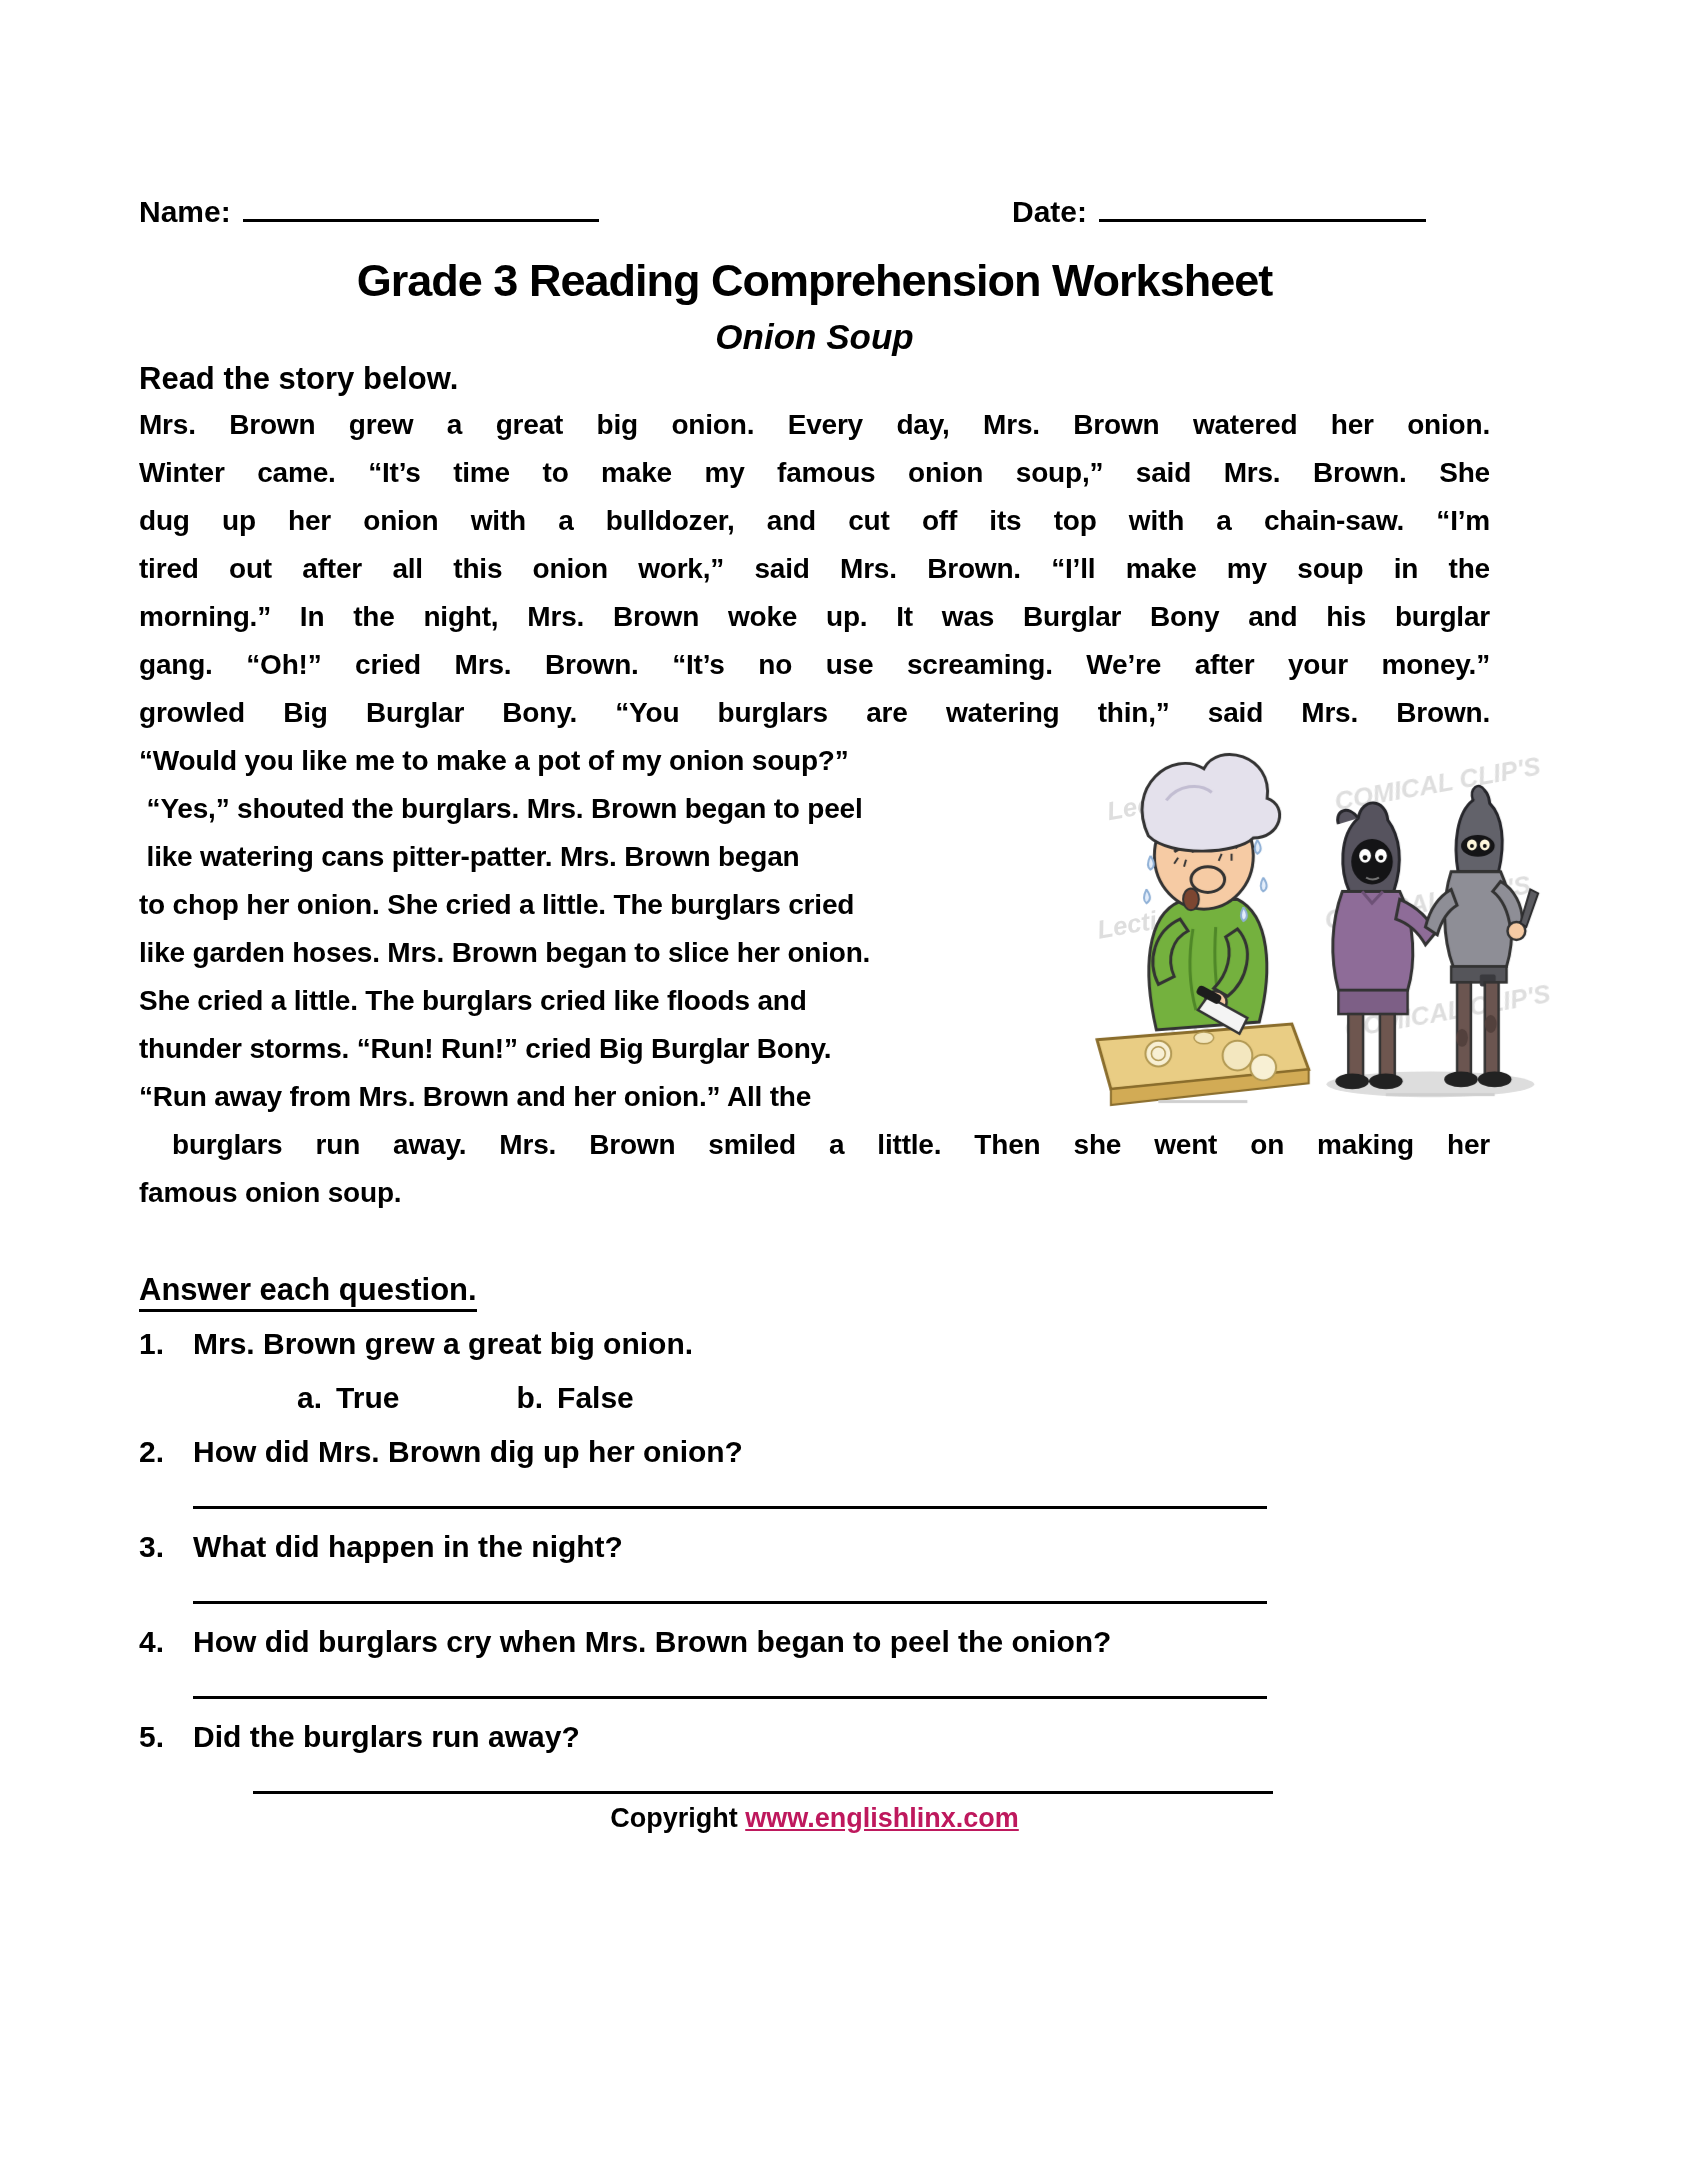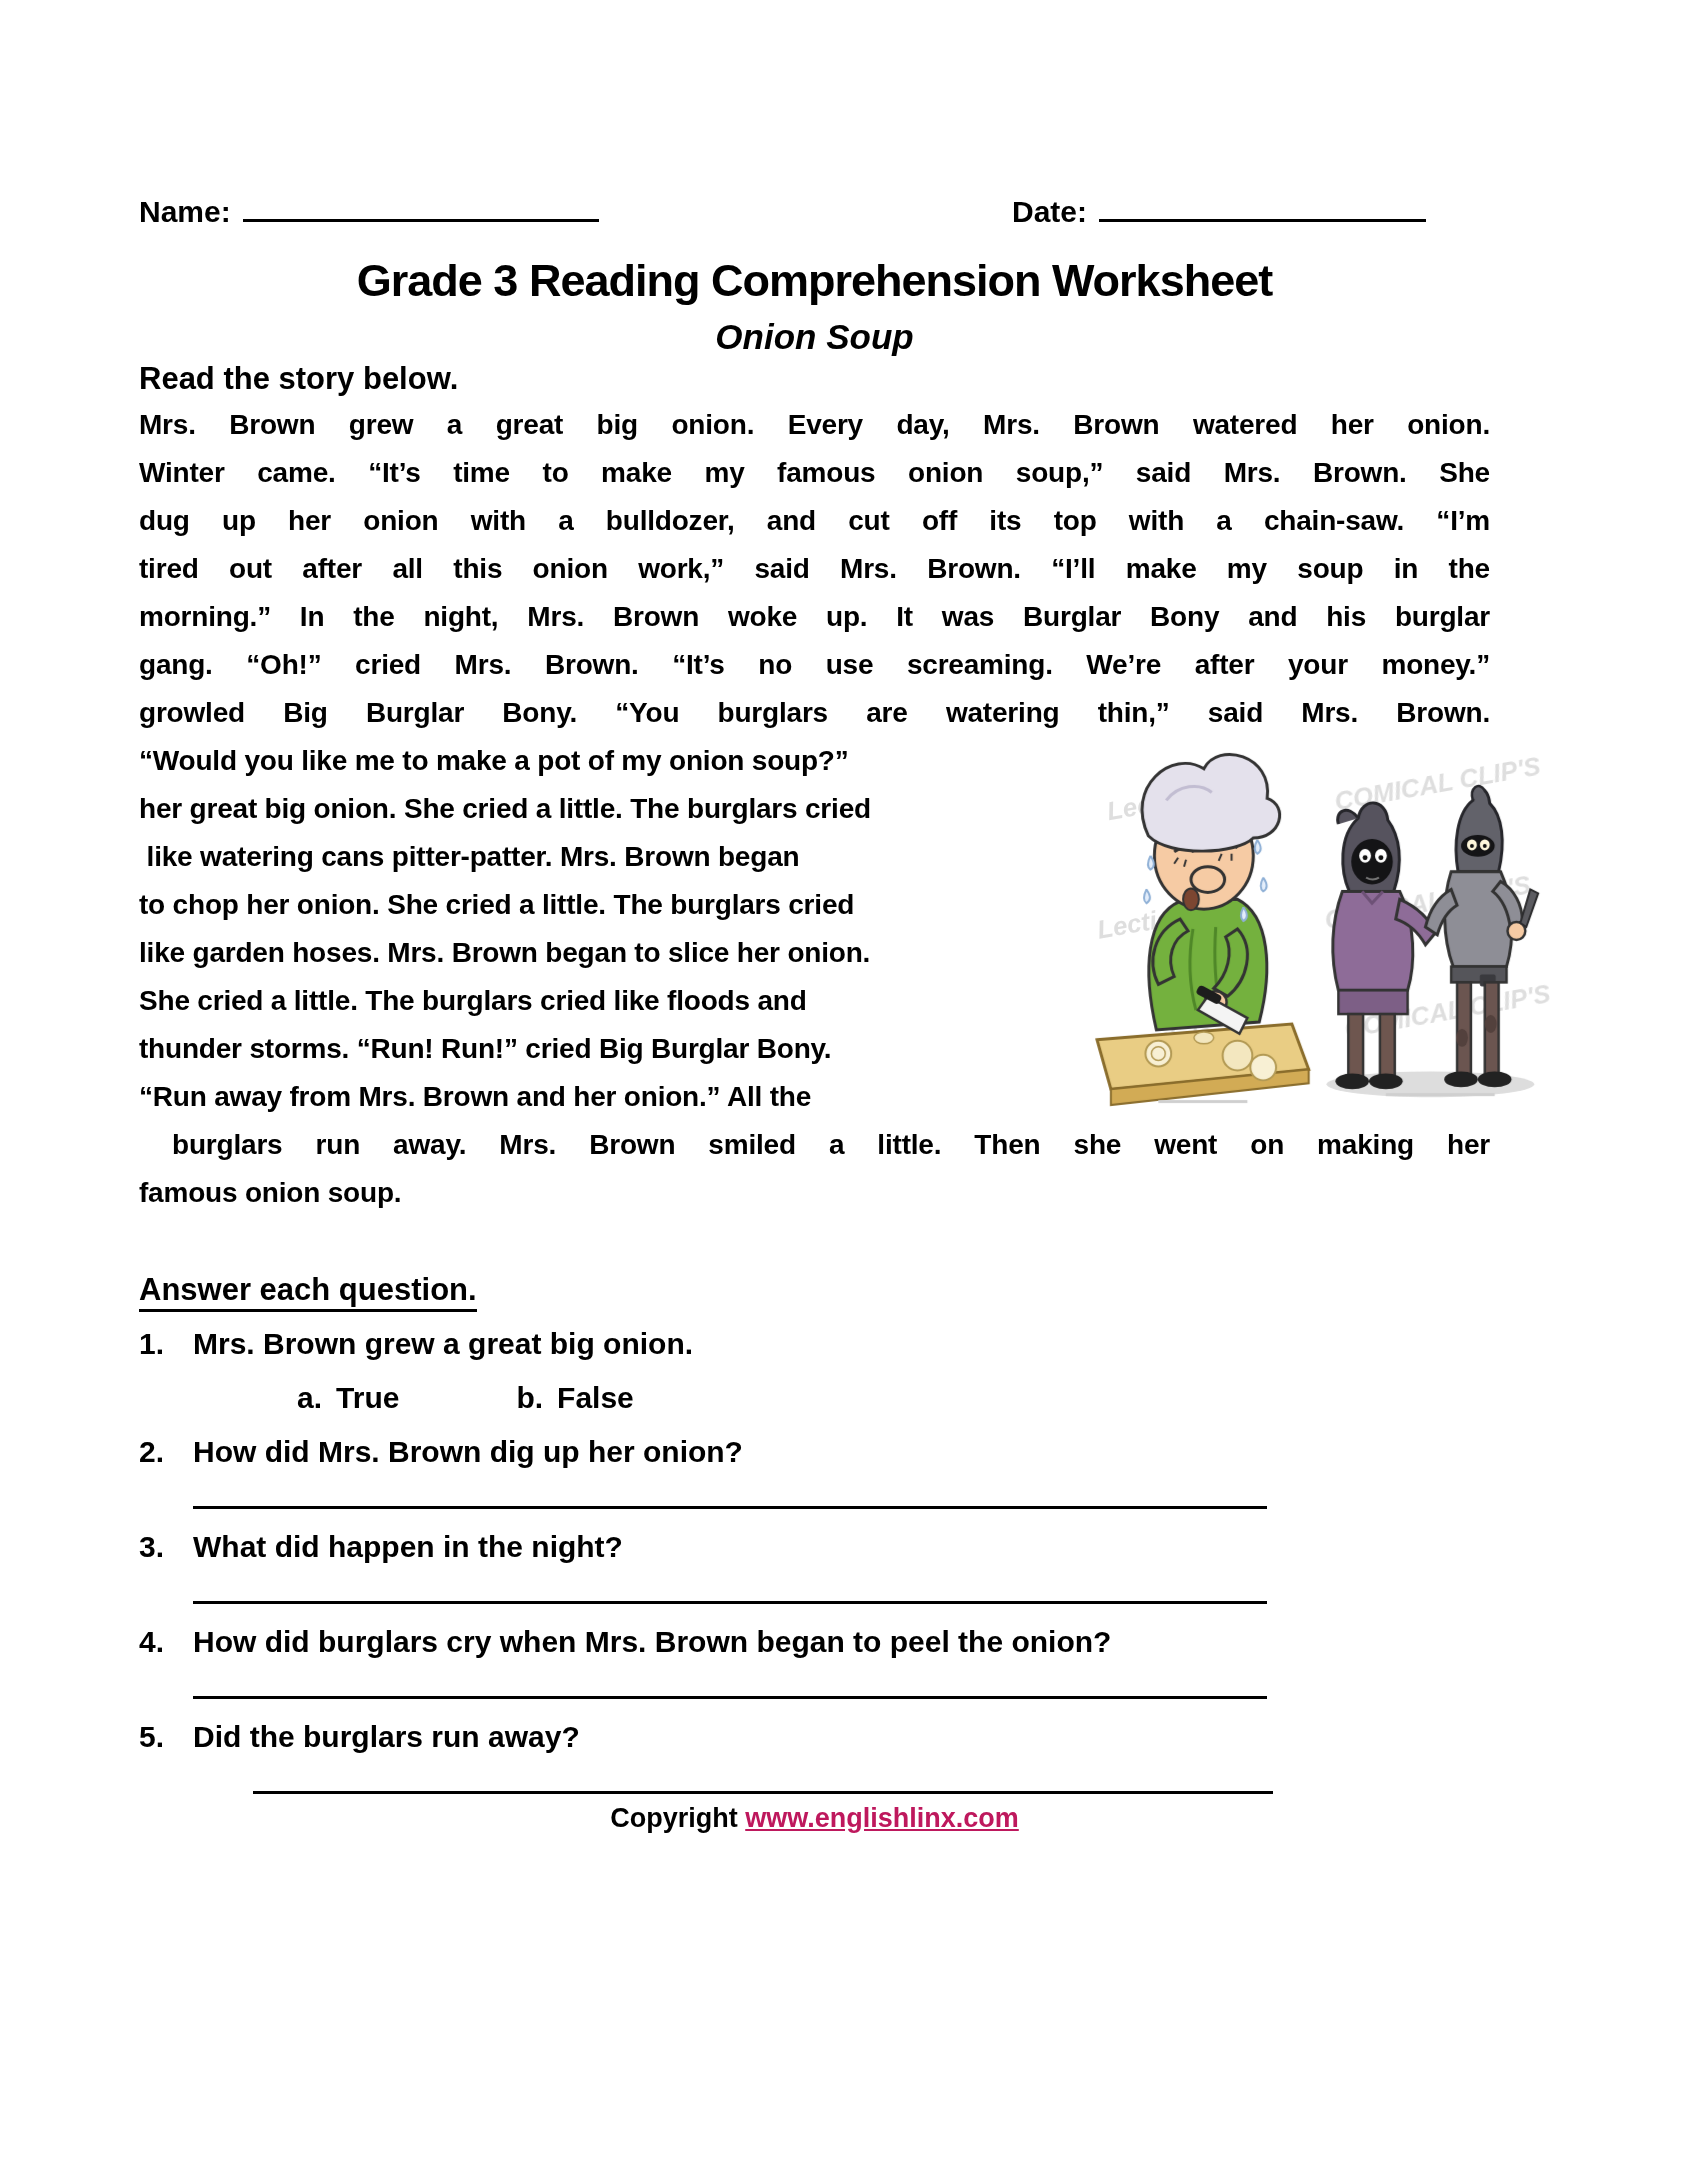--- a/index.html
+++ b/index.html
@@ -71,21 +71,21 @@
     <div class="story-line jst">dug up her onion with a bulldozer, and cut off its top with a chain-saw. “I’m</div>
     <div class="story-line jst">tired out after all this onion work,” said Mrs. Brown. “I’ll make my soup in the</div>
     <div class="story-line jst">morning.” In the night, Mrs. Brown woke up. It was Burglar Bony and his burglar</div>
     <div class="story-line jst">gang. “Oh!” cried Mrs. Brown. “It’s no use screaming. We’re after your money.”</div>
     <div class="story-line jst">growled Big Burglar Bony. “You burglars are watering thin,” said Mrs. Brown.</div>
   </div>
 
   <div class="story-mid">
     <div class="story-col">
       <div class="story-line">“Would you like me to make a pot of my onion soup?”</div>
-      <div class="story-line">her great big onion. She cried a little. The burglars cried</div>
+      <div class="story-line"> “Yes,” shouted the burglars. Mrs. Brown began to peel</div>
       <div class="story-line"> like watering cans pitter-patter. Mrs. Brown began</div>
       <div class="story-line">to chop her onion. She cried a little. The burglars cried</div>
       <div class="story-line">like garden hoses. Mrs. Brown began to slice her onion.</div>
       <div class="story-line">She cried a little. The burglars cried like floods and</div>
       <div class="story-line">thunder storms. “Run! Run!” cried Big Burglar Bony.</div>
       <div class="story-line">“Run away from Mrs. Brown and her onion.” All the</div>
     </div>
     <div class="illus-col">
       <svg width="475" height="366" viewBox="0 0 480 370">
 

